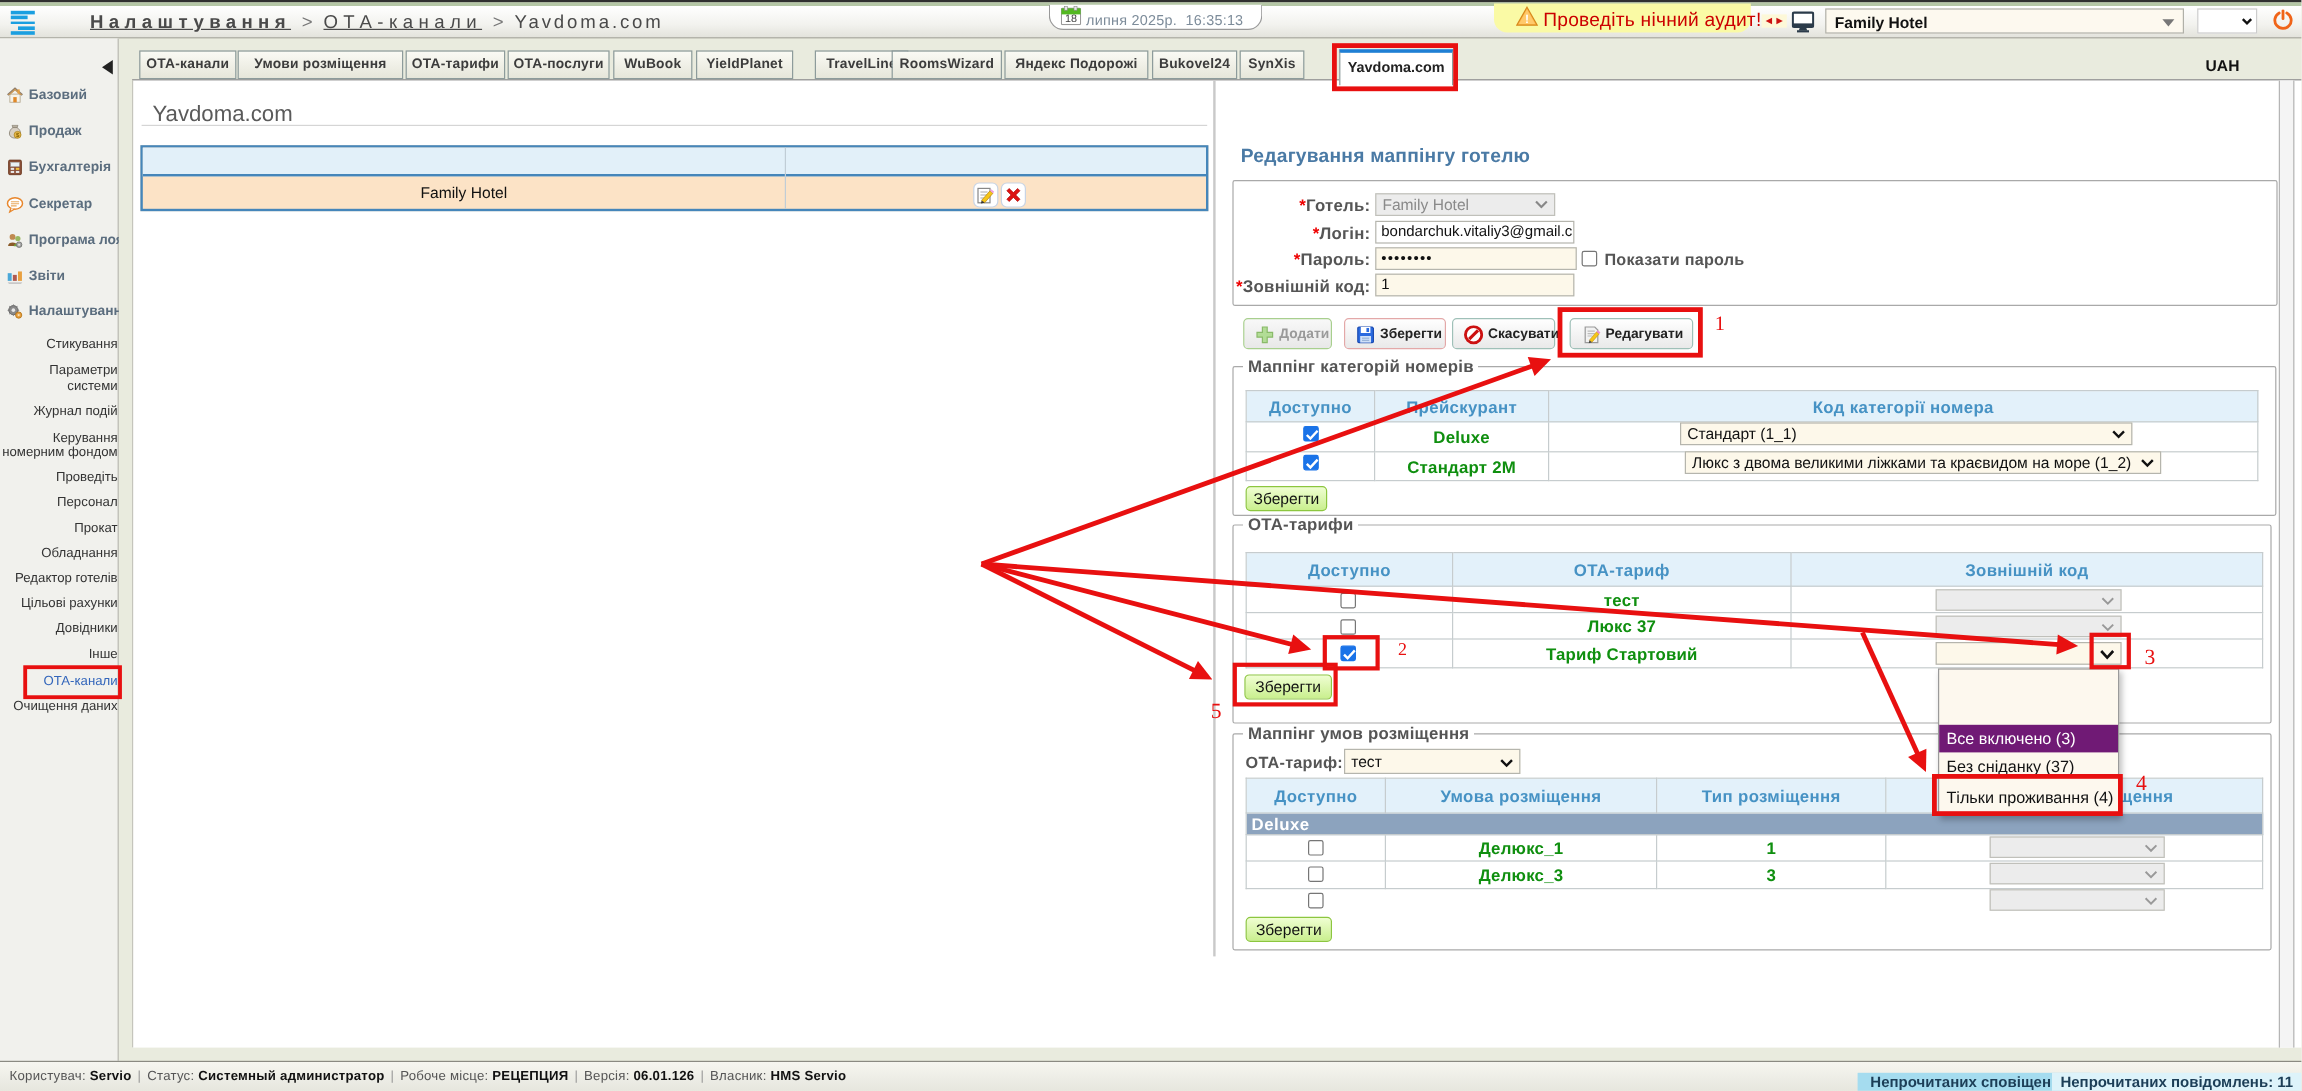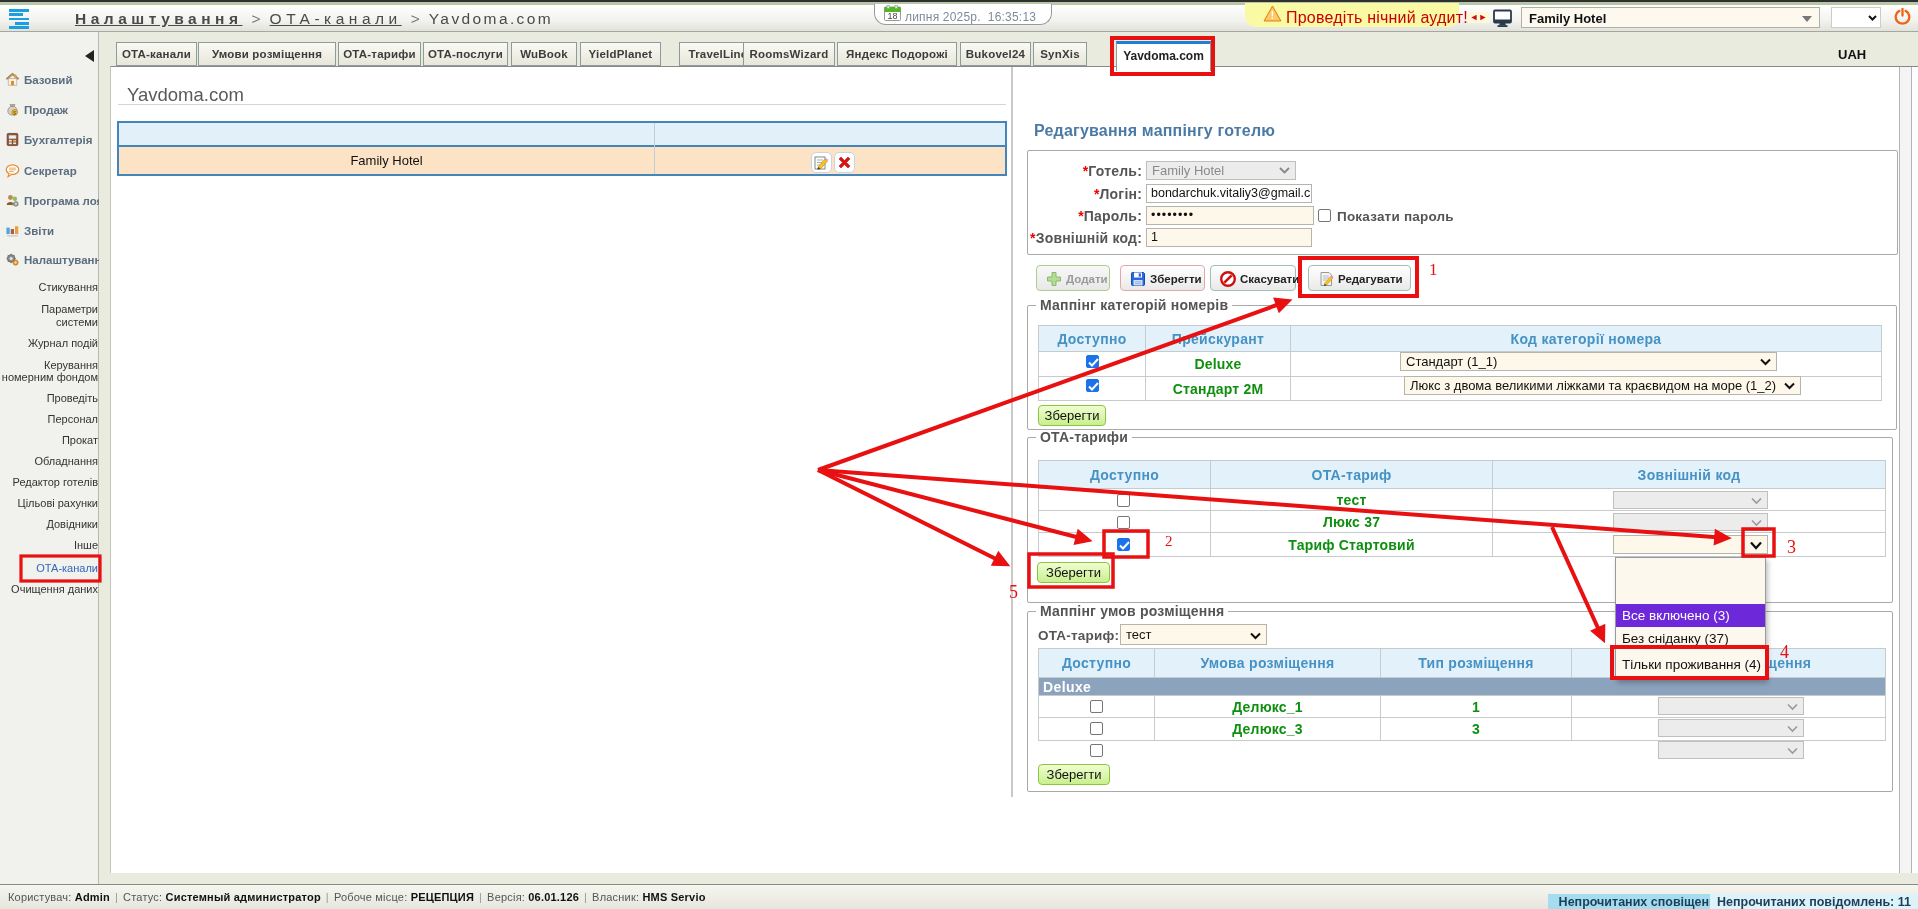--- a/index.html
+++ b/index.html
@@ -478,27 +478,27 @@
 <div class="sel dis" style="left:1658px;top:741px;width:146px;height:18px">
       <svg width="11" height="8" viewBox="0 0 11 8">
         <path d="M1 1.5 L5.5 6 L10 1.5" fill="none" stroke="#999" stroke-width="1.6"></path>
       </svg>
     </div>
 <div class="greenbtn" style="left:1038px;top:764px;width:72px;height:21px;line-height:20px">Зберегти</div>
 </div>
 
 <div class="abs" id="ddlist">
 <div class="opt" style="top:0;height:46px"></div>
-<div class="opt" style="top:46px;height:23px;background:#6d28d9;color:#fff;line-height:23px">Все включено (3)</div>
+<div class="opt" style="top:46px;height:23px;background:#701a75;color:#fff;line-height:23px">Все включено (3)</div>
 <div class="opt" style="top:69px;height:23px;line-height:23px">Без сніданку (37)</div>
 <div class="opt" style="top:92px;height:29px;line-height:29px">Тільки проживання (4)</div>
 </div>
 
 <div class="abs" id="statusbar">
-  <div class="txt">Користувач: <b>Admin</b><span class="pipe">|</span>Статус: <b>Системный администратор</b><span class="pipe">|</span>Робоче місце: <b>РЕЦЕПЦИЯ</b><span class="pipe">|</span>Версія: <b>06.01.126</b><span class="pipe">|</span>Власник: <b>HMS Servio</b></div>
+  <div class="txt">Користувач: <b>Servio</b><span class="pipe">|</span>Статус: <b>Системный администратор</b><span class="pipe">|</span>Робоче місце: <b>РЕЦЕПЦИЯ</b><span class="pipe">|</span>Версія: <b>06.01.126</b><span class="pipe">|</span>Власник: <b>HMS Servio</b></div>
   <div id="notif1">Непрочитаних сповіщень: 4</div>
   <div id="notif2">Непрочитаних повідомлень: 11</div>
 </div>
 
 <svg class="abs" id="anno" width="1918" height="909">
 <defs>
 <marker id="ah" markerWidth="5.2" markerHeight="5" refX="3.6" refY="2.5" orient="auto">
         <path d="M0.4 0.4 L4.8 2.5 L0.4 4.6 Z" fill="#e81010"></path>
       </marker>
 </defs>

